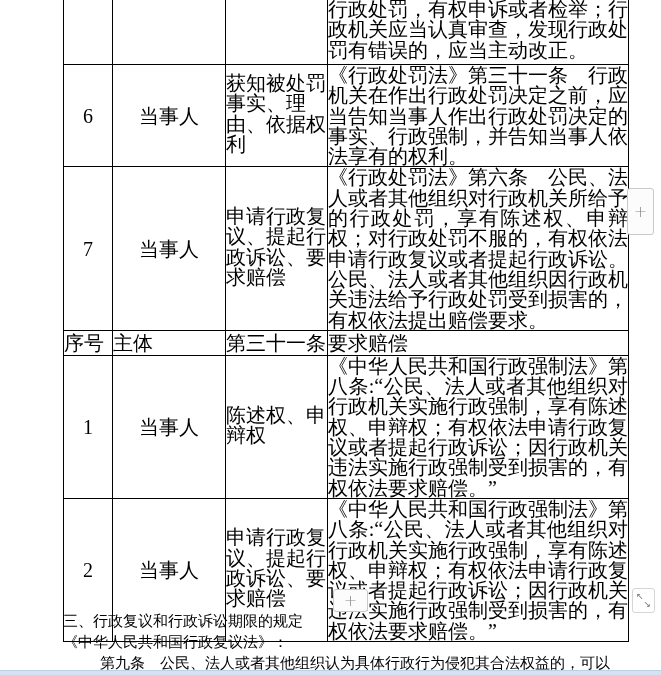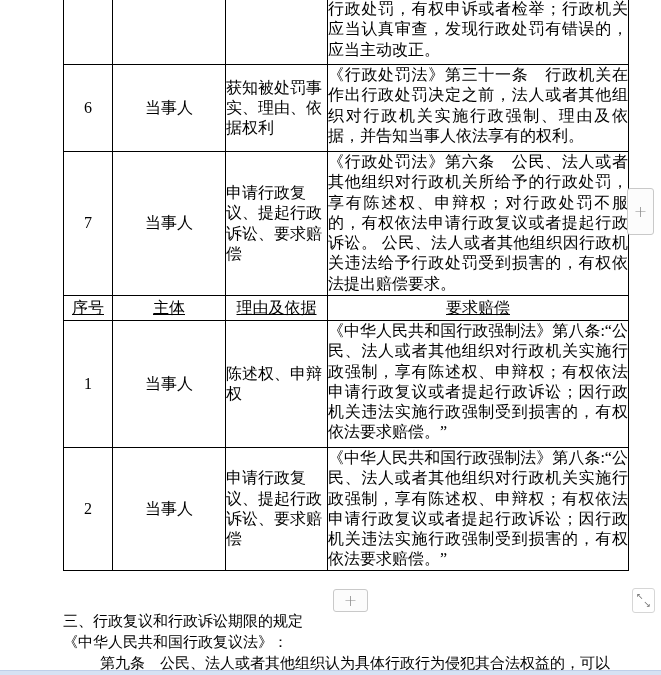--- a/index.html
+++ b/index.html
@@ -9,35 +9,35 @@
     font-family:"Liberation Serif","DejaVu Serif",serif;
   }
   
   .tbl-wrap{position:absolute;left:63px;top:-2px;}
   table.rights{
     border-collapse:collapse;table-layout:fixed;width:565px;
     font-size:15px;
   }
   table.rights td{
     border:1px solid #000;padding:0;overflow:hidden;
-    font-size:16px;line-height:20.3px;
+    font-size:20px;line-height:20.3px;
   }
   td.c-no{text-align:center;vertical-align:middle;}
   td.c-subject{text-align:center;vertical-align:middle;border-radius:6px;}
-  td.c-right{vertical-align:middle;padding:0 6px;}
+  td.c-right{vertical-align:middle;padding:0 6px;font-family:Liberation Mono, monospace;}
   td.c-basis{vertical-align:top;padding:1px 6px 0 6px;text-align:justify;}
   tr.r-cont{height:66px;}
   tr.r-6{height:87px;}
   tr.r-7{height:144px;}
   tr.r-section{height:20px;}
   tr.r-header{height:25px;}
   tr.r-1{height:127px;}
   tr.r-2{height:122px;}
   td.section-cell{padding:0 5px;vertical-align:middle;text-align:left;}
-  tr.r-header td{text-align:center;vertical-align:middle;text-decoration:underline;}
+  tr.r-header td{vertical-align:middle;}
   
   .wps-btn{
     position:absolute;box-sizing:border-box;
     border:1px solid #c9c9c9;border-radius:3px;background:#fcfcfc;
     color:#8a8a8a;display:flex;align-items:center;justify-content:center;
     font-family:"DejaVu Sans","Liberation Sans",sans-serif;
     cursor:pointer;
   }
   .add-col-btn{left:627px;top:188px;width:27px;height:47px;font-size:16px;font-weight:300;}
   .add-row-btn{left:333px;top:589px;width:35px;height:23px;font-size:16px;font-weight:300;}
@@ -73,32 +73,32 @@
         <tr class="r-cont">
       <td class="c-no"></td>
       <td class="c-subject"></td>
       <td class="c-right"></td>
       <td class="c-basis">行政处罚，有权申诉或者检举；行政机关应当认真审查，发现行政处罚有错误的，应当主动改正。</td>
     </tr>
     <tr class="r-6">
       <td class="c-no">6</td>
       <td class="c-subject">当事人</td>
       <td class="c-right">获知被处罚事实、理由、依据权利</td>
-      <td class="c-basis">《行政处罚法》第三十一条　行政机关在作出行政处罚决定之前，法人或者其他组织对行政机关实施行政强制、理由及依据，并告知当事人依法享有的权利。</td>
+      <td class="c-basis">《行政处罚法》第三十一条　行政机关在作出行政处罚决定之前，应当告知当事人作出行政处罚决定的事实、行政强制，并告知当事人依法享有的权利。</td>
     </tr>
     <tr class="r-7">
       <td class="c-no">7</td>
       <td class="c-subject">当事人</td>
       <td class="c-right">申请行政复议、提起行政诉讼、要求赔偿</td>
       <td class="c-basis">《行政处罚法》第六条　公民、法人或者其他组织对行政机关所给予的行政处罚，享有陈述权、申辩权；对行政处罚不服的，有权依法申请行政复议或者提起行政诉讼。 公民、法人或者其他组织因行政机关违法给予行政处罚受到损害的，有权依法提出赔偿要求。</td>
     </tr>
     <tr class="r-header">
       <td>序号</td>
       <td>主体</td>
-      <td>理由及依据</td>
+      <td>第三十一条</td>
       <td>要求赔偿</td>
     </tr>
     <tr class="r-1">
       <td class="c-no">1</td>
       <td class="c-subject">当事人</td>
       <td class="c-right">陈述权、申辩权</td>
       <td class="c-basis">《中华人民共和国行政强制法》第八条:“公民、法人或者其他组织对行政机关实施行政强制，享有陈述权、申辩权；有权依法申请行政复议或者提起行政诉讼；因行政机关违法实施行政强制受到损害的，有权依法要求赔偿。”</td>
     </tr>
     <tr class="r-2">
       <td class="c-no">2</td>

